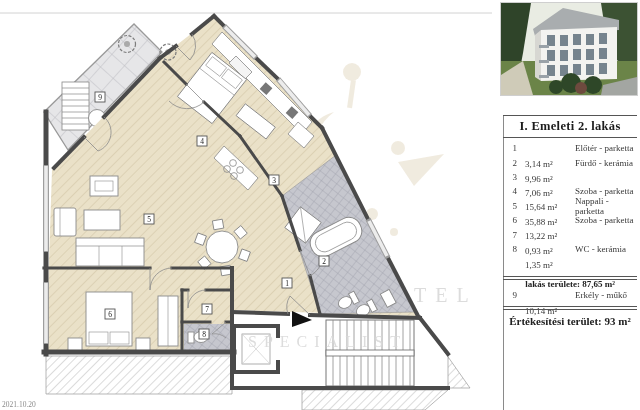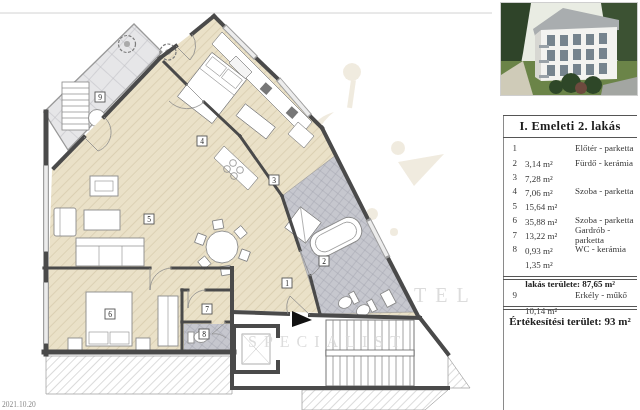--- a/index.html
+++ b/index.html
@@ -350,45 +350,45 @@
   <div class="titlebox">I. Emeleti 2. lakás</div>
 
   <div class="rows">
     <div class="trow">
           <span class="n">1</span>
           <span class="a">3,14 m²</span>
           <span class="r">Előtér - parketta</span>
         </div>
     <div class="trow">
           <span class="n">2</span>
-          <span class="a">7,28 m²</span>
+          <span class="a">9,96 m²</span>
           <span class="r">Fürdő - kerámia</span>
         </div>
     <div class="trow">
           <span class="n">3</span>
           <span class="a">7,06 m²</span>
         </div>
     <div class="trow">
           <span class="n">4</span>
           <span class="a">15,64 m²</span>
           <span class="r">Szoba - parketta</span>
         </div>
     <div class="trow">
           <span class="n">5</span>
           <span class="a">35,88 m²</span>
+          <span class="r">Nappali - parketta</span>
         </div>
     <div class="trow">
           <span class="n">6</span>
           <span class="a">13,22 m²</span>
           <span class="r">Szoba - parketta</span>
         </div>
     <div class="trow">
           <span class="n">7</span>
           <span class="a">0,93 m²</span>
-          <span class="r">Gardrób - parketta</span>
         </div>
     <div class="trow">
           <span class="n">8</span>
           <span class="a">1,35 m²</span>
           <span class="r">WC - kerámia</span>
         </div>
   </div>
 
   <div class="subtotal">lakás területe: 87,65 m²</div>
 

